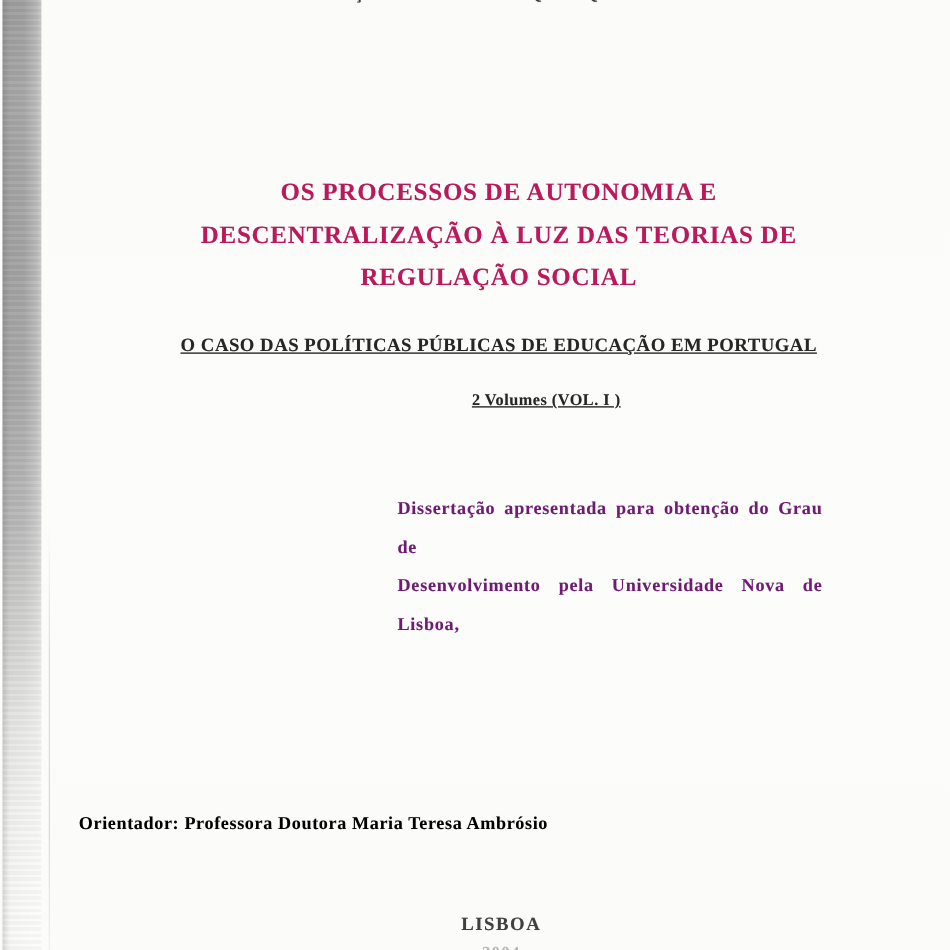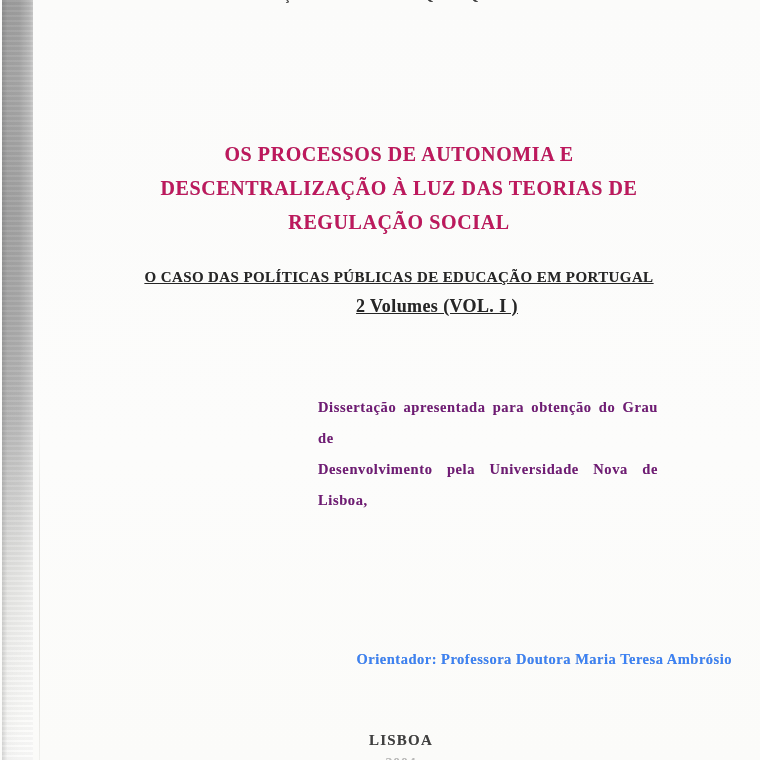--- a/index.html
+++ b/index.html
@@ -109,24 +109,24 @@
     text-align: center;
     color: #262626;
     text-decoration: underline;
   }
   .subtitle-line {
     font-size: 15px;
     letter-spacing: 0.4px;
     line-height: 22px;
   }
   .volume-line {
-    font-size: 18px;
+    font-size: 13px;
     letter-spacing: 0.4px;
     line-height: 22px;
-    margin-top: 7px;
+    margin-top: 21px;
     margin-left: 76px; 
   }
 
   .statement-block {
     position: absolute;
     top: 392px;
     left: 318px;
     width: 340px;
     font-size: 14.5px;
     line-height: 31px;
@@ -137,26 +137,26 @@
     text-align: justify;
     text-align-last: justify;
   }
   .statement-line.last {
     text-align: left;
   }
 
   .supervisor-line {
     position: absolute;
     top: 651px;
-    left: 52px;
-    width: 680px;
-    text-align: right;
+    left: 63px;
+    width: 680px;
+    text-align: left;
     font-size: 14.5px;
     letter-spacing: 0.5px;
-    color: #3b82f6;
+    color: #000000;
   }
 
   .place-line {
     position: absolute;
     top: 732px;
     left: 61px;
     width: 680px;
     text-align: center;
     font-size: 15px;
     letter-spacing: 1.2px;

